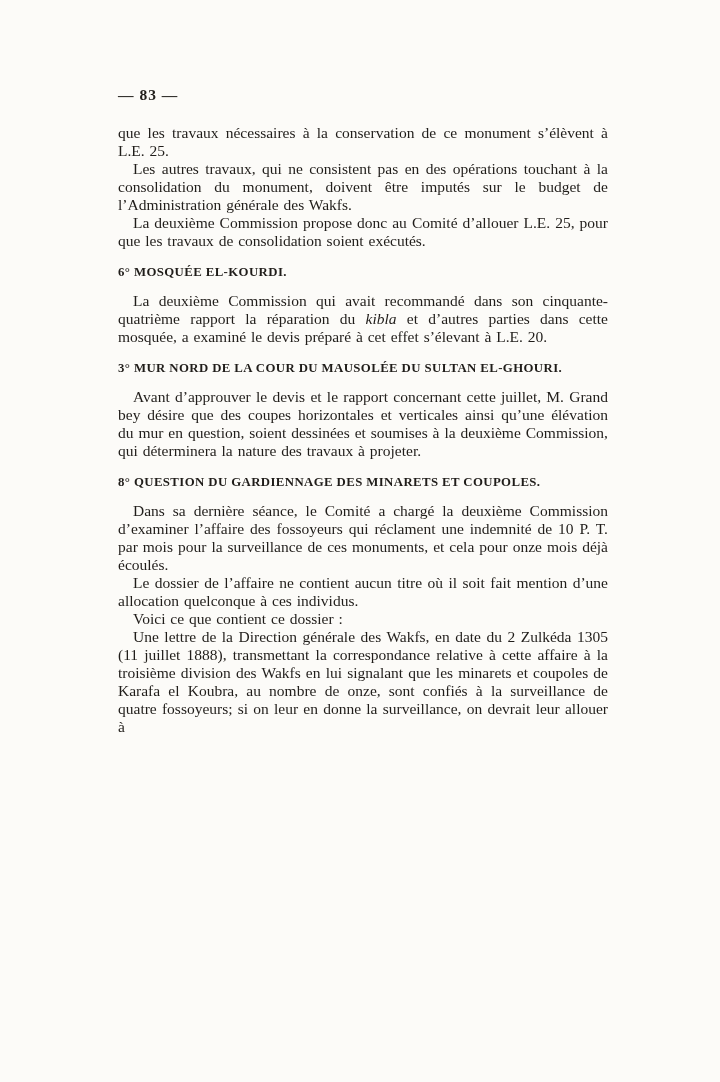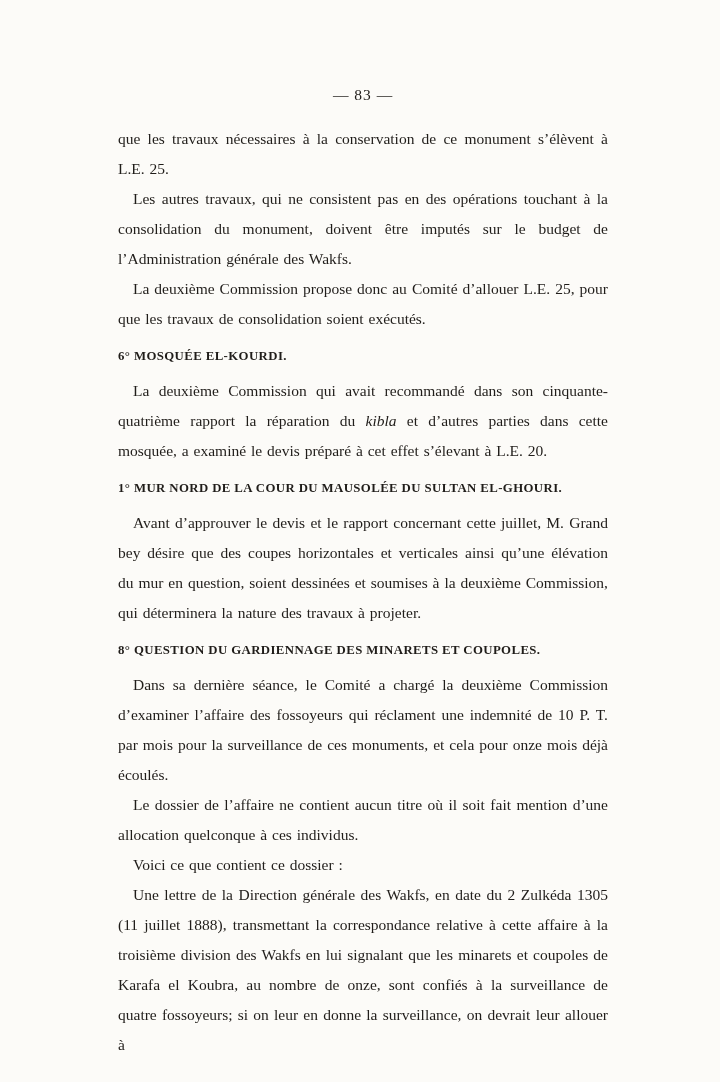--- a/index.html
+++ b/index.html
@@ -14,30 +14,30 @@
     font-family: "Liberation Serif", "DejaVu Serif", serif;
     overflow: hidden;
   }
   .page {
     width: 490px;
     margin-left: 118px;
     padding-top: 86px;
     box-sizing: border-box;
   }
   .page-number {
-    text-align: center;
-    font-weight: normal;
+    text-align: left;
+    font-weight: bold;
     font-size: 15.5px;
     letter-spacing: 1px;
     margin: 0 0 20px 0;
   }
   .para {
     margin: 0;
     font-size: 15.5px;
-    line-height: 30px;
+    line-height: 18px;
     text-align: justify;
     text-indent: 15px;
     word-spacing: 1px;
   }
   .para.no-indent {
     text-indent: 0;
   }
   .para em {
     font-style: italic;
     margin-top: 24px;
@@ -61,21 +61,21 @@
 
   <p class="para">Les autres travaux, qui ne consistent pas en des opérations touchant à la consolidation du monument, doivent être imputés sur le budget de l’Administration générale des Wakfs.</p>
 
   <p class="para">La deuxième Commission propose donc au Comité d’allouer L.E. 25, pour que les travaux de consolidation soient exécutés.</p>
 
   <p class="section-heading">6° MOSQUÉE EL-KOURDI.</p>
 
   <p class="para"><span>La deuxième Commission qui avait recommandé dans son cinquante-quatrième rapport la réparation du </span><em>kibla</em><span> et d’autres parties dans cette mosquée, a examiné le devis préparé à cet effet s’élevant à L.E. 20.</span></p>
 
 
-  <p class="section-heading">1° MUR NORD DE LA COUR DU MAUSOLÉE DU SULTAN EL-GHOURI.</p>
+  <p class="section-heading">3° MUR NORD DE LA COUR DU MAUSOLÉE DU SULTAN EL-GHOURI.</p>
 
   <p class="para">Avant d’approuver le devis et le rapport concernant cette juillet, M. Grand bey désire que des coupes horizontales et verticales ainsi qu’une élévation du mur en question, soient dessinées et soumises à la deuxième Commission, qui déterminera la nature des travaux à projeter.</p>
 
   <p class="section-heading">8° QUESTION DU GARDIENNAGE DES MINARETS ET COUPOLES.</p>
 
   <p class="para">Dans sa dernière séance, le Comité a chargé la deuxième Commission d’examiner l’affaire des fossoyeurs qui réclament une indemnité de 10 P. T. par mois pour la surveillance de ces monuments, et cela pour onze mois déjà écoulés.</p>
 
   <p class="para">Le dossier de l’affaire ne contient aucun titre où il soit fait mention d’une allocation quelconque à ces individus.</p>
 
   <p class="para">Voici ce que contient ce dossier :</p>

